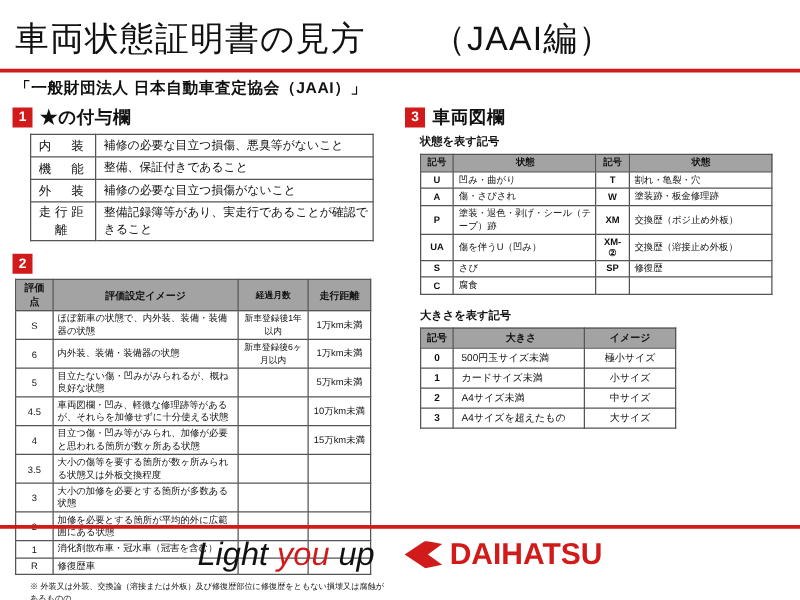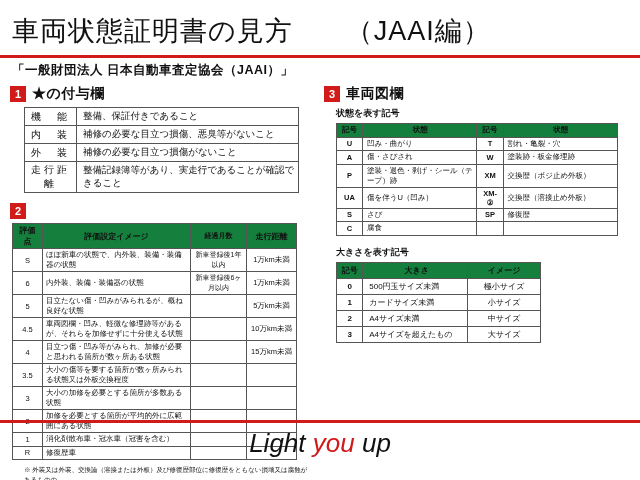--- a/index.html
+++ b/index.html
@@ -48,21 +48,21 @@
     background:#d11a1a; color:#fff;
     font-size:11px; font-weight:bold;
     display:flex; align-items:center; justify-content:center;
     flex:0 0 auto;
   }
   .sec-title { font-size:14px; font-weight:bold; letter-spacing:0.5px; }
 
   
   table { border-collapse:collapse; width:100%; }
   td, th { border:1px solid #555; padding:1px 3px; font-size:8.5px; vertical-align:middle; }
-  th { font-weight:bold; text-align:center; background:#15803d; }
+  th { font-weight:bold; text-align:center; background:#a3a3a3; }
 
   
   .t1 { margin-left:14px; width:275px; }
   .t1 td { height:18px; }
   .t1 .lbl { width:52px; text-align:center; font-size:10px; letter-spacing:3px; }
   .t1 .val { font-size:9.5px; padding-left:6px; }
 
   
   .t2 { margin-left:2px; width:285px; }
   .t2 th { font-size:8px; height:15px; }
@@ -128,26 +128,26 @@
     <div class="col-left">
 
       <div class="sec-head">
         <span class="sec-num">1</span>
         <span class="sec-title">★の付与欄</span>
       </div>
 
       <table class="t1">
         <tbody>
             <tr>
+          <td class="lbl">内　装</td>
+          <td class="val">補修の必要な目立つ損傷、悪臭等がないこと</td>
+        </tr>
+        <tr>
           <td class="lbl">機　能</td>
           <td class="val">整備、保証付きであること</td>
-        </tr>
-        <tr>
-          <td class="lbl">内　装</td>
-          <td class="val">補修の必要な目立つ損傷、悪臭等がないこと</td>
         </tr>
         <tr>
           <td class="lbl">外　装</td>
           <td class="val">補修の必要な目立つ損傷がないこと</td>
         </tr>
         <tr>
           <td class="lbl">走行距離</td>
           <td class="val">整備記録簿等があり、実走行であることが確認できること</td>
         </tr>
       </tbody>
@@ -323,15 +323,19 @@
         </table>
     </div>
   </div>
 
   <div class="footer">
     <div class="slogan">
       <span class="w1">Light</span>
       <span class="you">you</span>
       <span class="w2">up</span>
     </div>
+    <div class="dhlogo">
+      <span class="dh-mark"></span>
+      <span class="dh-text">DAIHATSU</span>
+    </div>
   </div>
 
 </div>
 
 </body></html>

